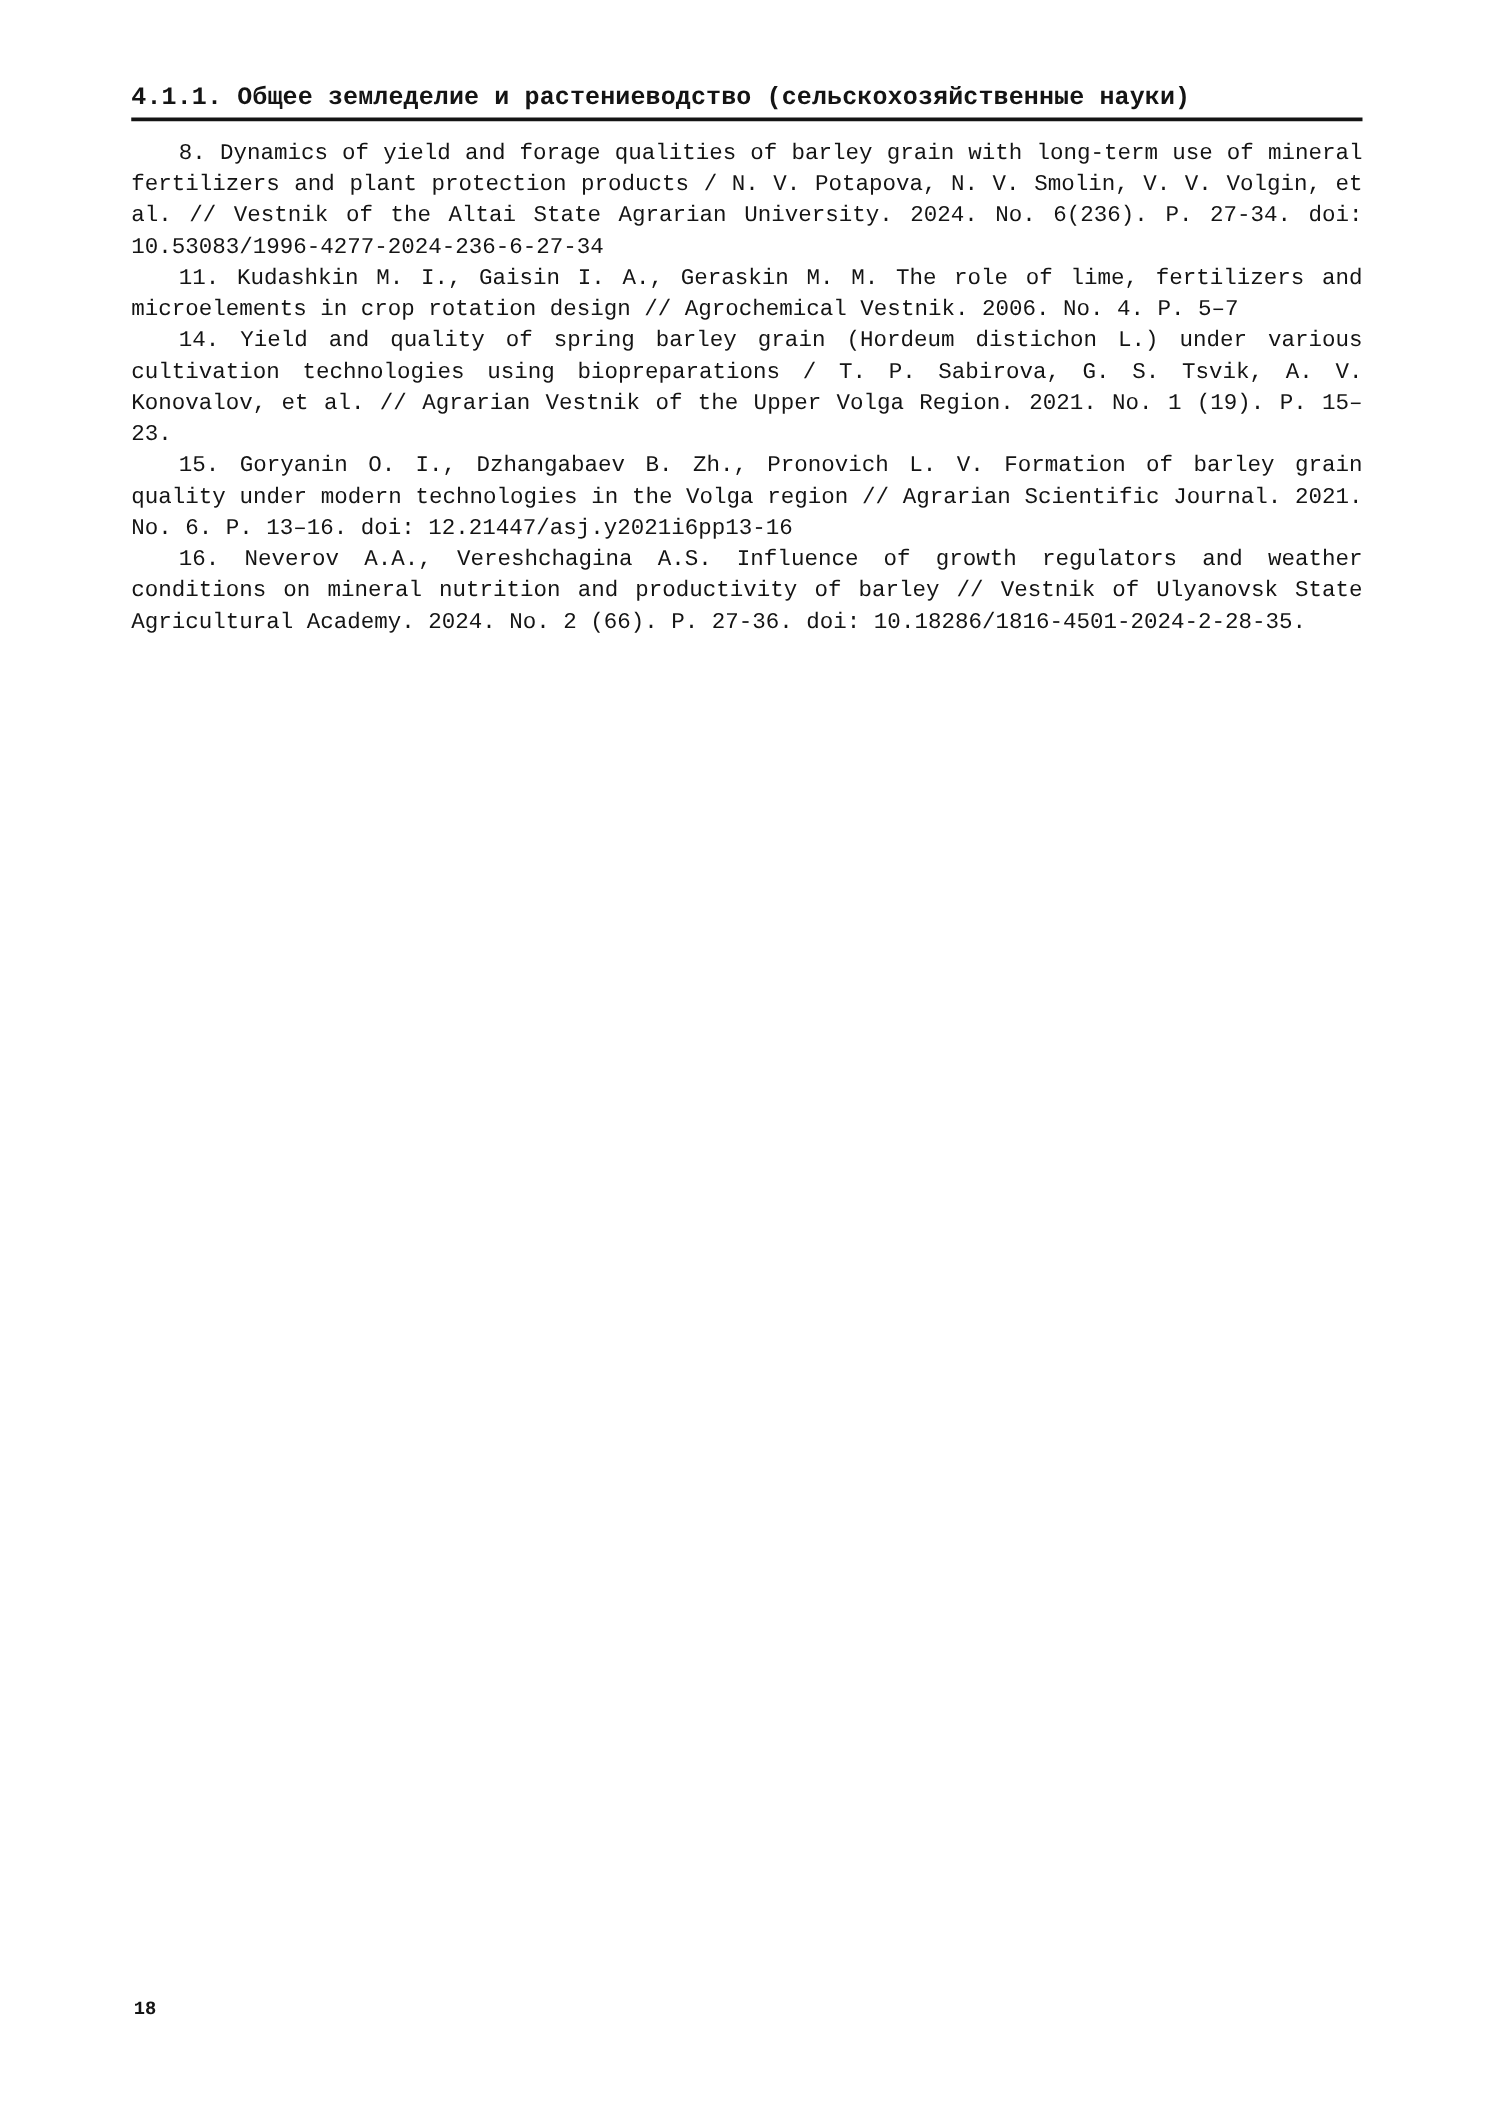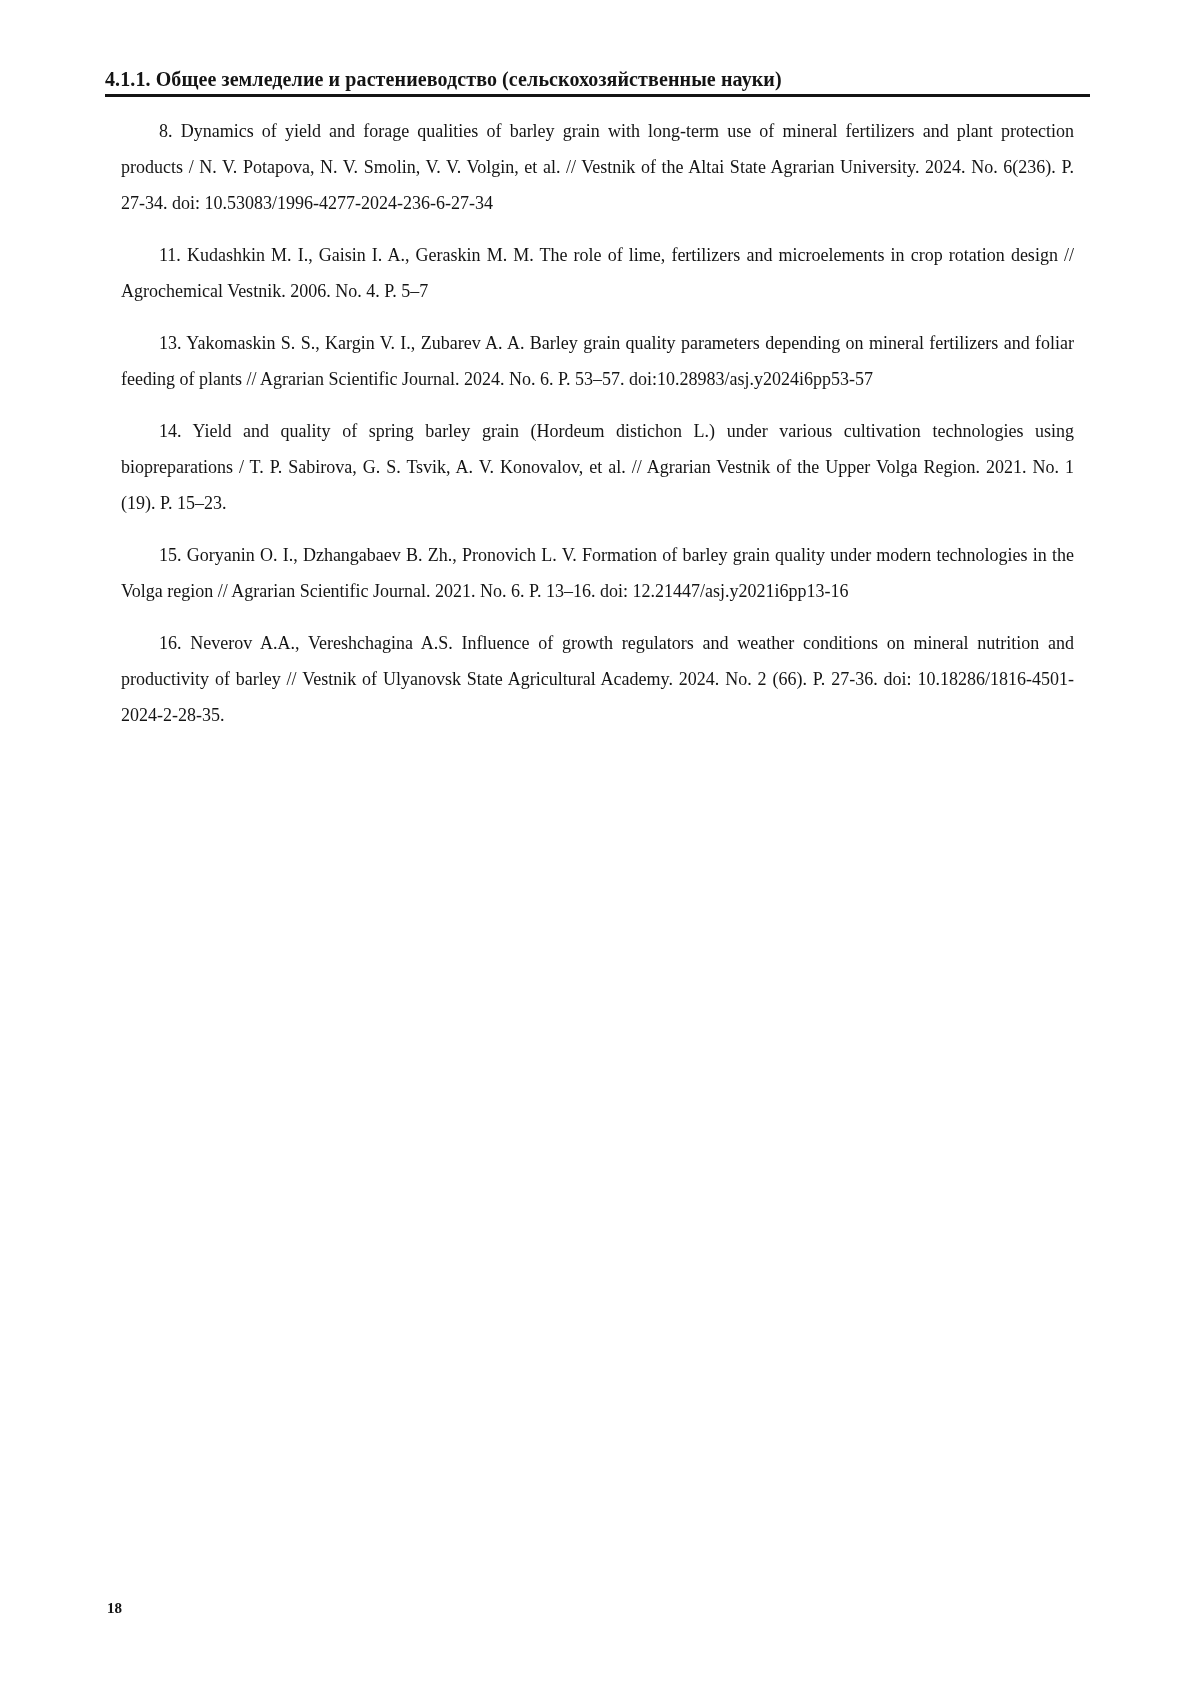--- a/index.html
+++ b/index.html
@@ -4,21 +4,21 @@
 <style>
   html, body {
     margin: 0;
     padding: 0;
   }
   .page {
     position: relative;
     width: 1124px;
     height: 1697px;
     background: var(--bg, #ffffff);
-    font-family: Liberation Serif, serif;
+    font-family: Liberation Mono, monospace;
     color: var(--text, #141414);
     overflow: hidden;
   }
   .content {
     position: absolute;
     left: 105px;
     top: 66px;
     width: 985px;
   }
   .section-header {
@@ -30,23 +30,23 @@
     margin: 0;
     font-size: 20px;
     line-height: 26px;
     font-weight: 700;
     letter-spacing: 0.1px;
   }
   .references {
     margin-top: 14px;
   }
   .ref {
-    margin: 16px;
+    margin: 0;
     font-size: 18px;
-    line-height: 36px;
+    line-height: 25px;
     text-align: justify;
     text-indent: 38px;
   }
   .page-number {
     position: absolute;
     left: 107px;
     top: 1595px;
     font-size: 15px;
     line-height: 26px;
     font-weight: 700;
@@ -59,21 +59,20 @@
 
   <div class="content">
 
     <header class="section-header">
       <h1 class="section-title">4.1.1. Общее земледелие и растениеводство (сельскохозяйственные науки)</h1>
     </header>
 
     <section class="references">
       <p class="ref">8. Dynamics of yield and forage qualities of barley grain with long-term use of mineral fertilizers and plant protection products / N. V. Potapova, N. V. Smolin, V. V. Volgin, et al. // Vestnik of the Altai State Agrarian University. 2024. No. 6(236). P. 27-34. doi: 10.53083/1996-4277-2024-236-6-27-34</p>
       <p class="ref">11. Kudashkin M. I., Gaisin I. A., Geraskin M. M. The role of lime, fertilizers and microelements in crop rotation design // Agrochemical Vestnik. 2006. No. 4. P. 5–7</p>
-      <p class="ref">13. Yakomaskin S. S., Kargin V. I., Zubarev A. A. Barley grain quality parameters depending on mineral fertilizers and foliar feeding of plants // Agrarian Scientific Journal. 2024. No. 6. P. 53–57. doi:10.28983/asj.y2024i6pp53-57</p>
       <p class="ref">14. Yield and quality of spring barley grain (Hordeum distichon L.) under various cultivation technologies using biopreparations / T. P. Sabirova, G. S. Tsvik, A. V. Konovalov, et al. // Agrarian Vestnik of the Upper Volga Region. 2021. No. 1 (19). P. 15–23.</p>
       <p class="ref">15. Goryanin O. I., Dzhangabaev B. Zh., Pronovich L. V. Formation of barley grain quality under modern technologies in the Volga region // Agrarian Scientific Journal. 2021. No. 6. P. 13–16. doi: 12.21447/asj.y2021i6pp13-16</p>
       <p class="ref">16. Neverov A.A., Vereshchagina A.S. Influence of growth regulators and weather conditions on mineral nutrition and productivity of barley // Vestnik of Ulyanovsk State Agricultural Academy. 2024. No. 2 (66). P. 27-36. doi: 10.18286/1816-4501-2024-2-28-35.</p>
     </section>
 
   </div>
 
   <footer>
     <span class="page-number">18</span>
   </footer>

